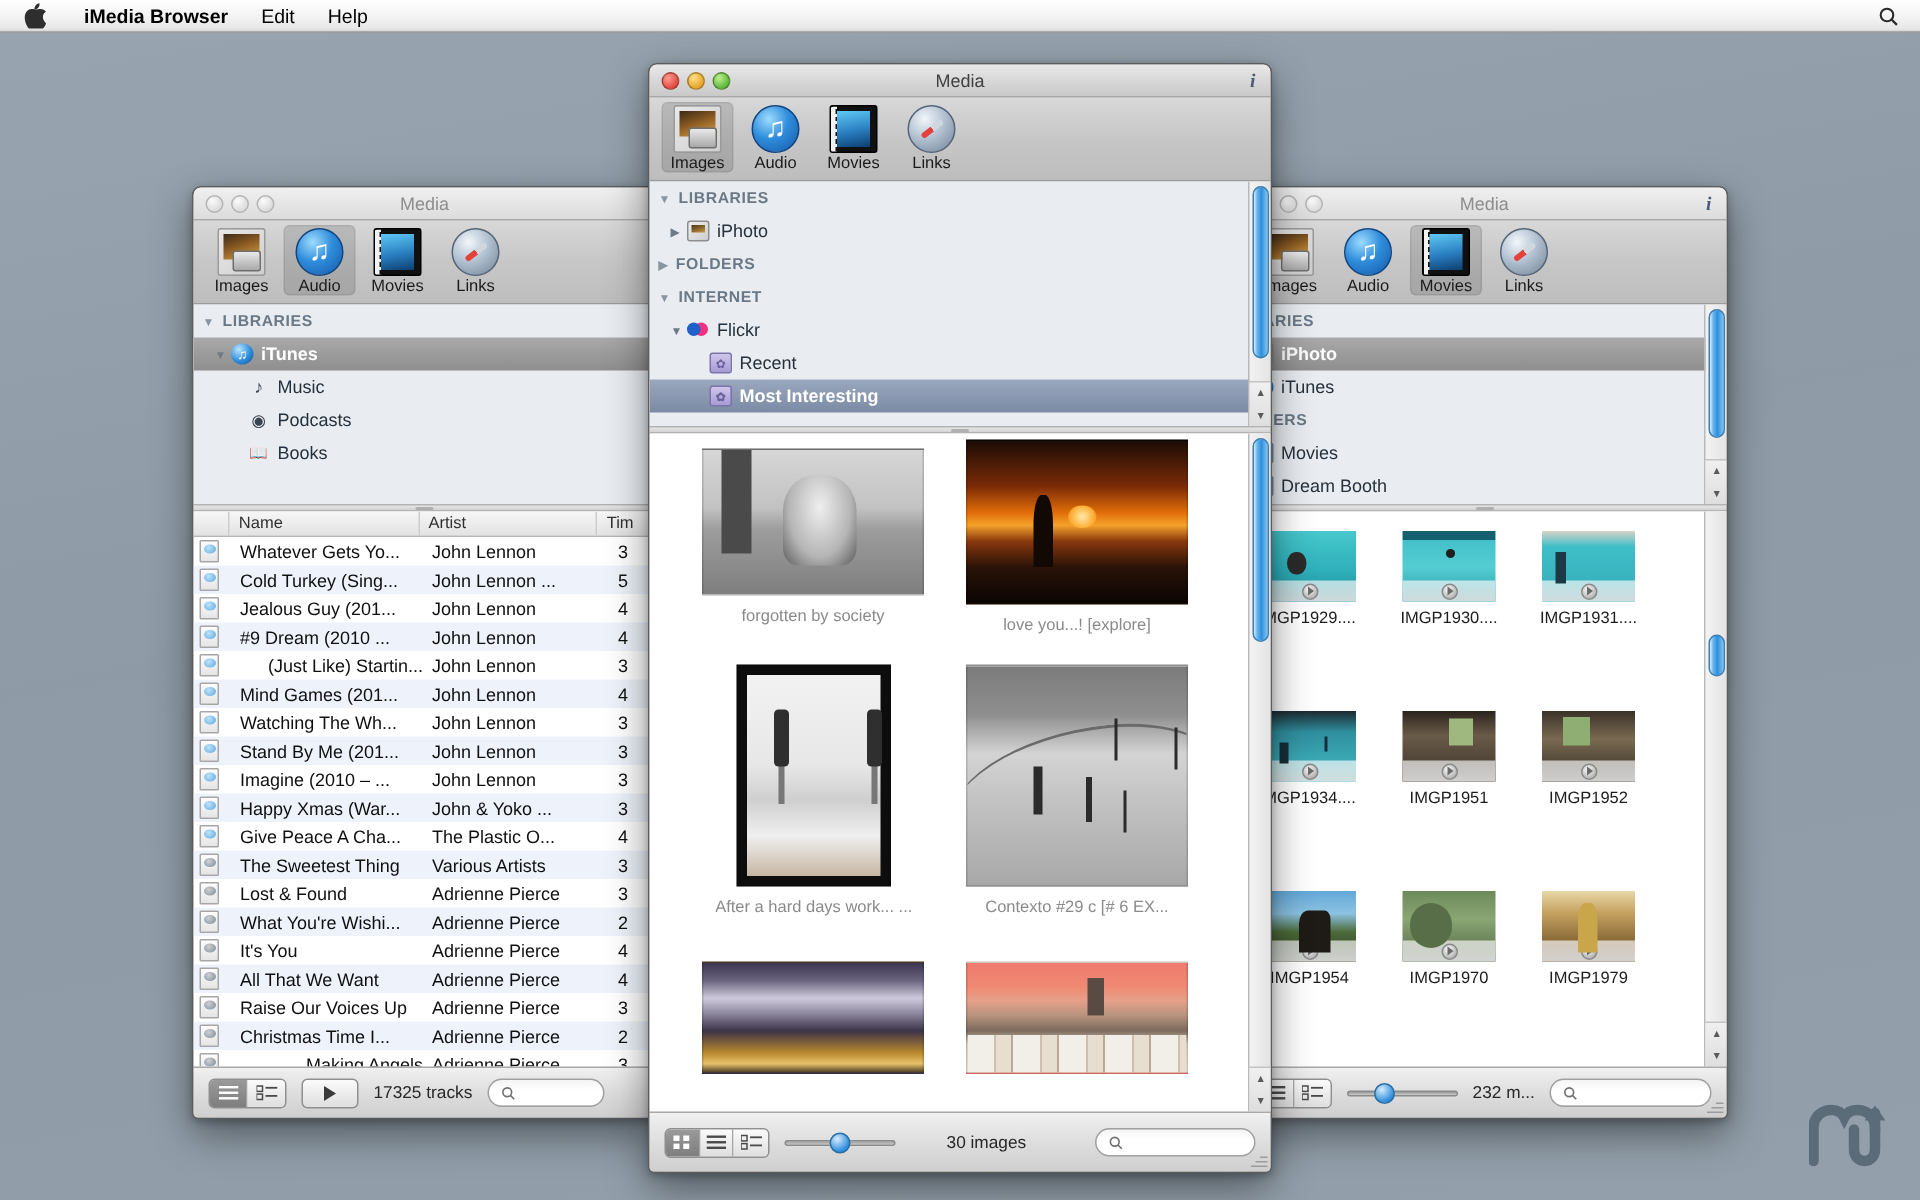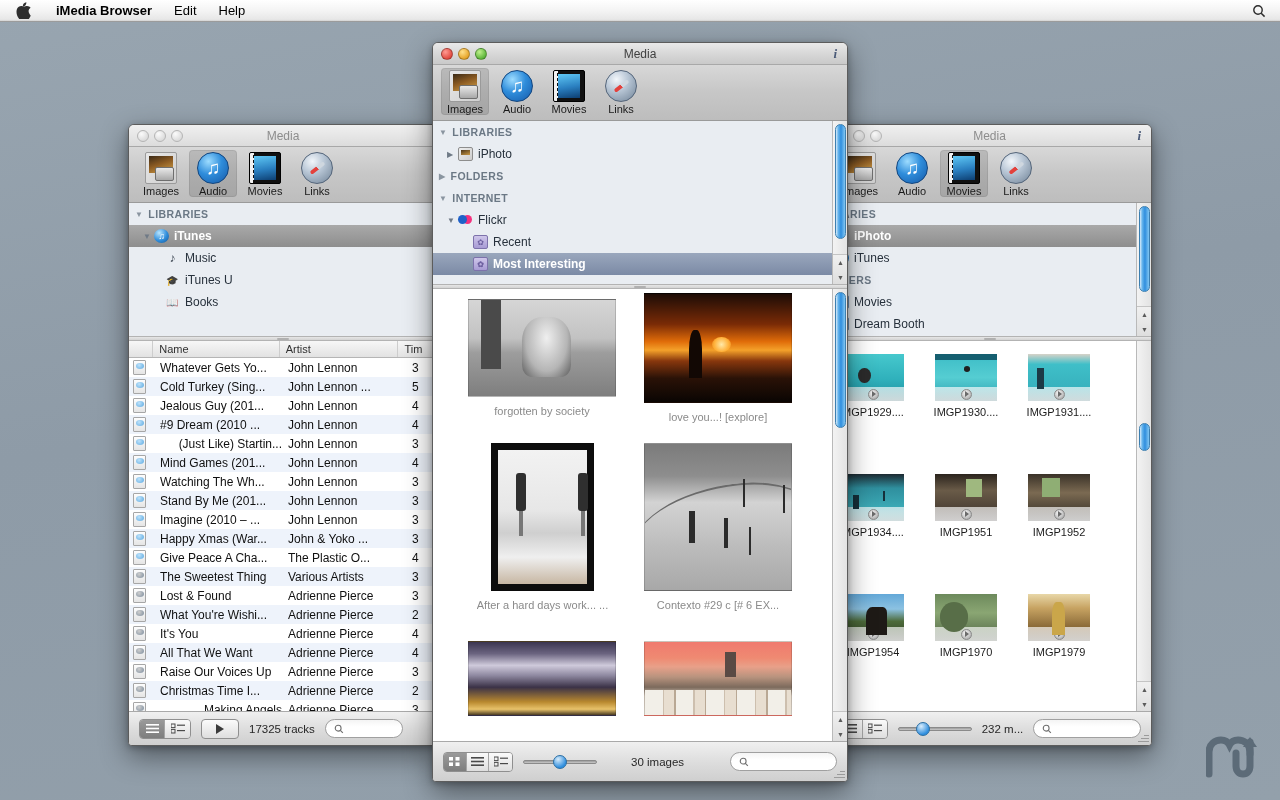--- a/index.html
+++ b/index.html
@@ -319,22 +319,22 @@
     <div class="sl-row selected" style="padding-left:14px;">
       <span class="tri-small">▼</span>
       <span class="sl-ico ico-itunes"></span>
       <span>iTunes</span>
     </div>
     <div class="sl-row" style="padding-left:36px;">
       <span class="sl-ico ico-note"></span>
       <span>Music</span>
     </div>
     <div class="sl-row" style="padding-left:36px;">
-      <span class="sl-ico ico-u"></span>
-      <span>iTunes U</span>
+      <span class="sl-ico ico-podcast"></span>
+      <span>Podcasts</span>
     </div>
     <div class="sl-row" style="padding-left:36px;">
       <span class="sl-ico ico-book"></span>
       <span>Books</span>
     </div>
   </div>
 
   <div style="height:5px;background:linear-gradient(to bottom,#e6e6e6,#d3d3d3);border-top:1px solid #b3b3b3;border-bottom:1px solid #b3b3b3;position:relative;">
     <div style="position:absolute;left:50%;top:1px;width:12px;height:2px;margin-left:-6px;border-radius:1px;background:#b0b0b0;"></div>
   </div>

